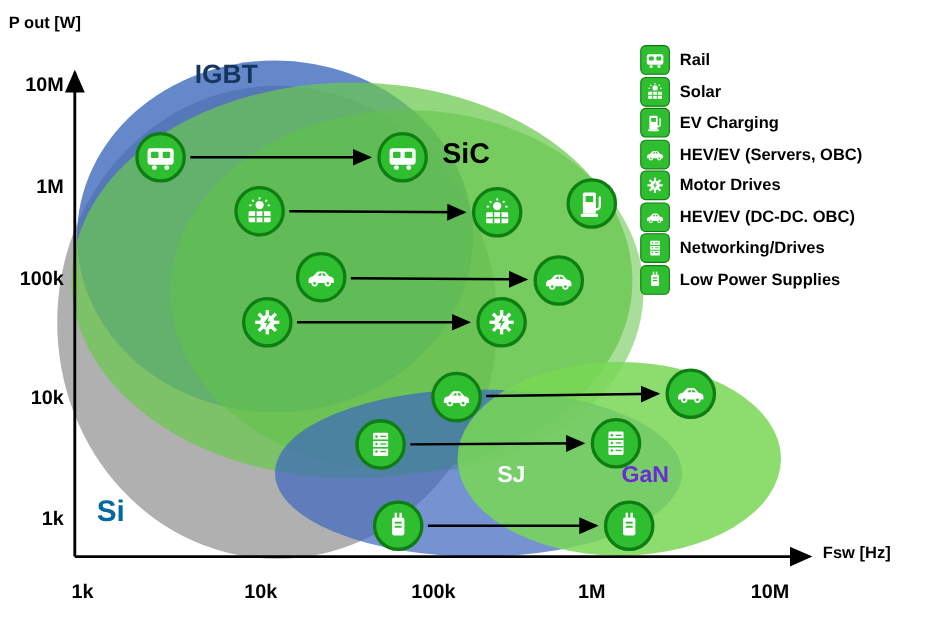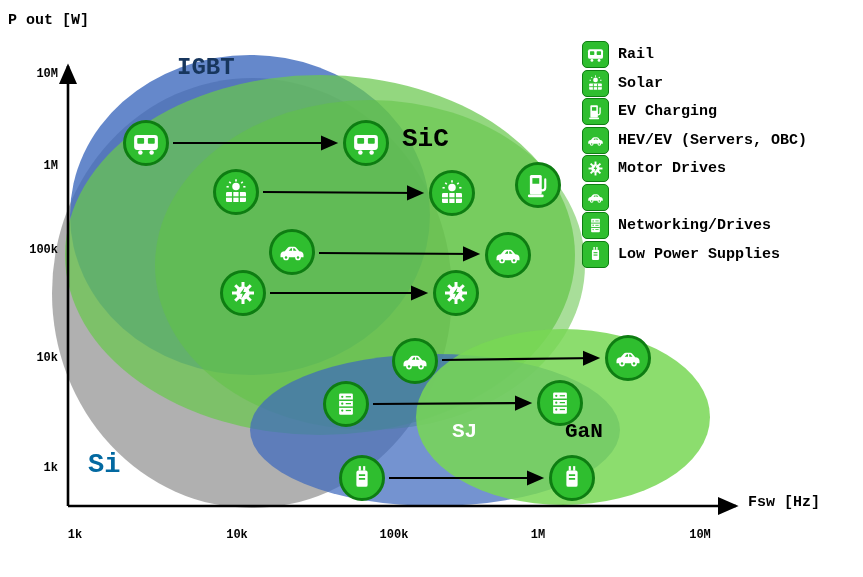--- a/index.html
+++ b/index.html
@@ -1,22 +1,22 @@
 <!DOCTYPE html>
 <html><head>
 <meta charset="utf-8">
 <style>
   html,body{margin:0;padding:0;background:#fff;}
   #stage{position:relative;width:821px;height:577px;background:#fff;overflow:hidden;
-         font-family:Liberation Mono, monospace;color:#000;}
+         font-family:Liberation Sans, sans-serif;color:#000;}
   
   .ellipse{position:absolute;border-radius:50%;z-index:1;}
   #axes-svg{position:absolute;left:0;top:0;z-index:2;}
   .lbl{position:absolute;z-index:3;font-weight:bold;}
-  .tick{position:absolute;z-index:3;font-weight:bold;font-size:12px;}
+  .tick{position:absolute;z-index:3;font-weight:bold;font-size:18px;}
   .ytick{width:50px;text-align:right;}
   .xtick{width:60px;text-align:center;}
   .axis-label{font-size:15px;font-weight:bold;}
   
   .chart-icon{position:absolute;z-index:3;width:40px;height:40px;border-radius:50%;
               background:#2fbe2f;border:3px solid #0e7d12;color:#2fbe2f;
               display:flex;align-items:center;justify-content:center;}
   .chart-icon svg{width:30px;height:30px;display:block;}
   
   .region-label{z-index:3;}
@@ -157,21 +157,21 @@
   <div class="tick xtick" style="left:45px;top:528px;">1k</div>
   <div class="tick xtick" style="left:207px;top:528px;">10k</div>
   <div class="tick xtick" style="left:364px;top:528px;">100k</div>
   <div class="tick xtick" style="left:508px;top:528px;">1M</div>
   <div class="tick xtick" style="left:670px;top:528px;">10M</div>
 
   <div class="lbl region-label" style="left:88px;top:450px;font-size:27px;color:#0369a1;">Si</div>
   <div class="lbl region-label" style="left:177px;top:54px;font-size:24px;color:#17365d;">IGBT</div>
   <div class="lbl region-label" style="left:402px;top:124px;font-size:26px;color:#000;">SiC</div>
   <div class="lbl region-label" style="left:452px;top:420px;font-size:21px;color:#fff;">SJ</div>
-  <div class="lbl region-label" style="left:565px;top:420px;font-size:21px;color:#000000;">GaN</div>
+  <div class="lbl region-label" style="left:565px;top:420px;font-size:21px;color:#6d28d9;">GaN</div>
 
   <div class="chart-icon" style="left:123px;top:120px;">
       <svg>
         <use href="#sym-rail"></use>
       </svg>
     </div>
   <div class="chart-icon" style="left:343px;top:120px;">
       <svg>
         <use href="#sym-rail"></use>
       </svg>
@@ -289,20 +289,21 @@
           </svg>
         </span>
       <span class="legend-label">Motor Drives</span>
     </div>
     <div class="legend-row">
       <span class="legend-icon">
           <svg>
             <use href="#sym-car"></use>
           </svg>
         </span>
+      <span class="legend-label">HEV/EV (DC-DC. OBC)</span>
     </div>
     <div class="legend-row">
       <span class="legend-icon">
           <svg>
             <use href="#sym-net"></use>
           </svg>
         </span>
       <span class="legend-label">Networking/Drives</span>
     </div>
     <div class="legend-row">

